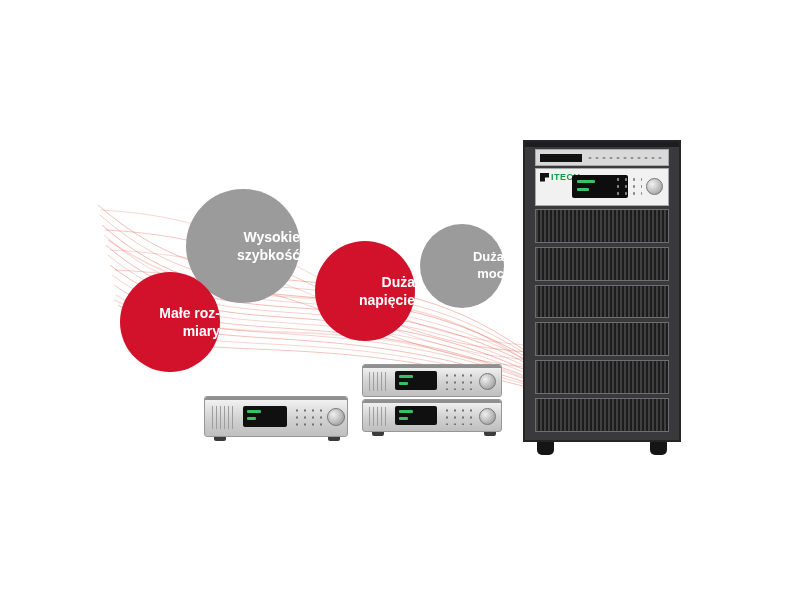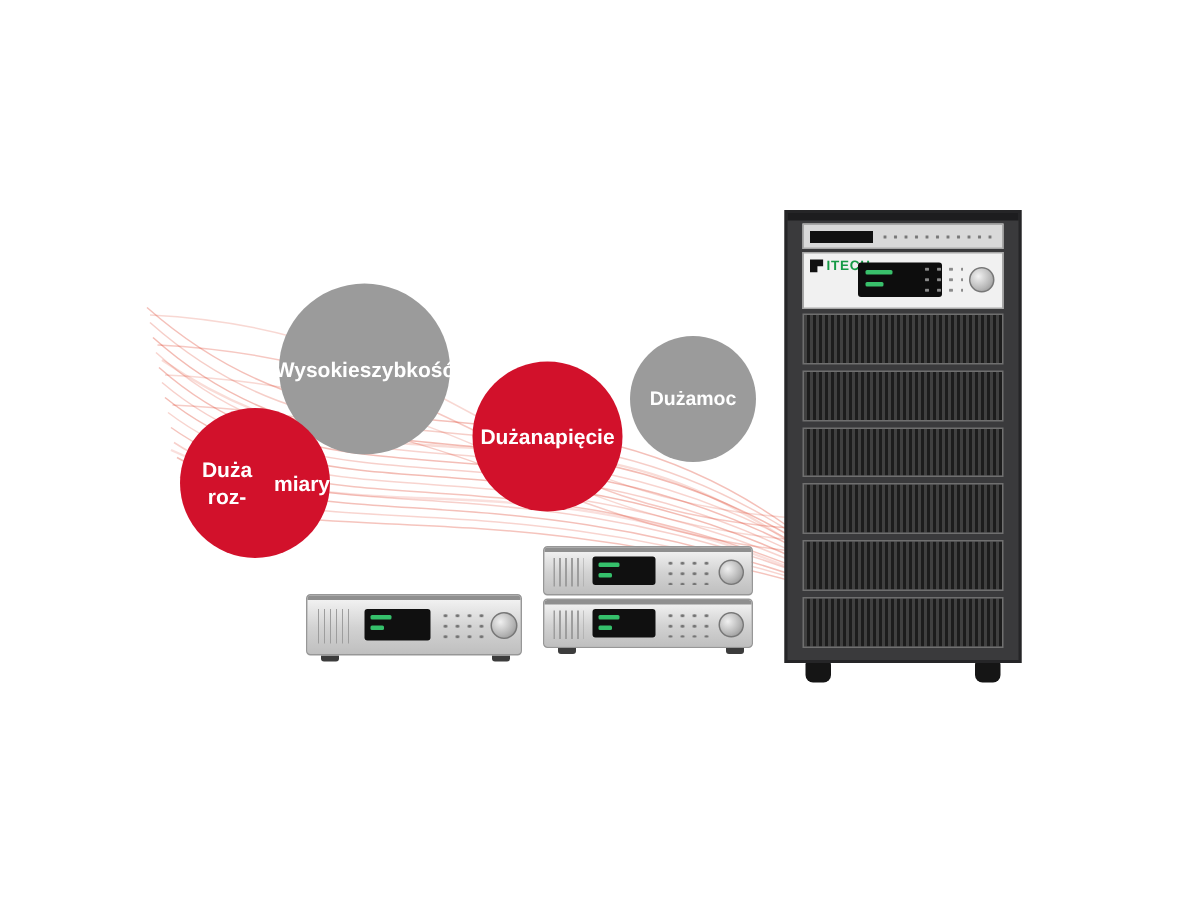--- a/index.html
+++ b/index.html
@@ -3,22 +3,22 @@
 <meta charset="utf-8">
 <style>
   html,body{margin:0;padding:0;}
   body{font-family:"Liberation Sans", sans-serif; background:#ffffff;}
   #stage{position:relative;width:800px;height:600px;background:#ffffff;overflow:hidden;}
 
   
   #flow-lines{position:absolute;left:0;top:0;}
 
   
-  .bubble{position:absolute;border-radius:50%;display:flex;flex-direction:row;
-          align-items:center;justify-content:center;color:#fff;font-weight:bold;
+  .bubble{position:absolute;border-radius:50%;display:flex;flex-direction:column;
+          align-items:flex-end;justify-content:center;color:#fff;font-weight:bold;
           font-size:14px;line-height:1.3;text-align:center;z-index:3;}
   .bubble.gray{background:var(--gray,#9b9b9b);}
   .bubble.red{background:var(--red,#d2112b);}
   #bubble-high-voltage{left:186px;top:189px;width:114px;height:114px;}
   #bubble-small-size{left:120px;top:272px;width:100px;height:100px;}
   #bubble-high-speed{left:315px;top:241px;width:100px;height:100px;}
   #bubble-high-power{left:420px;top:224px;width:84px;height:84px;font-size:13px;}
 
   
   .rack{position:absolute;left:523px;top:140px;width:158px;height:302px;
@@ -100,21 +100,21 @@
       <path stroke-opacity="0.18" stroke-width="1.6" d="M108,240 C260,345 370,250 530,364"></path>
       <path stroke-opacity="0.16" stroke-width="1.6" d="M114,300 C240,360 340,300 535,382"></path>
     </g>
   </svg>
 
   <div class="bubble gray" id="bubble-high-voltage">
     <span>Wysokie</span>
     <span>szybkość</span>
   </div>
   <div class="bubble red" id="bubble-small-size">
-    <span>Duża roz-</span>
+    <span>Małe roz-</span>
     <span>miary</span>
   </div>
   <div class="bubble red" id="bubble-high-speed">
     <span>Duża</span>
     <span>napięcie</span>
   </div>
   <div class="bubble gray" id="bubble-high-power">
     <span>Duża</span>
     <span>moc</span>
   </div>

